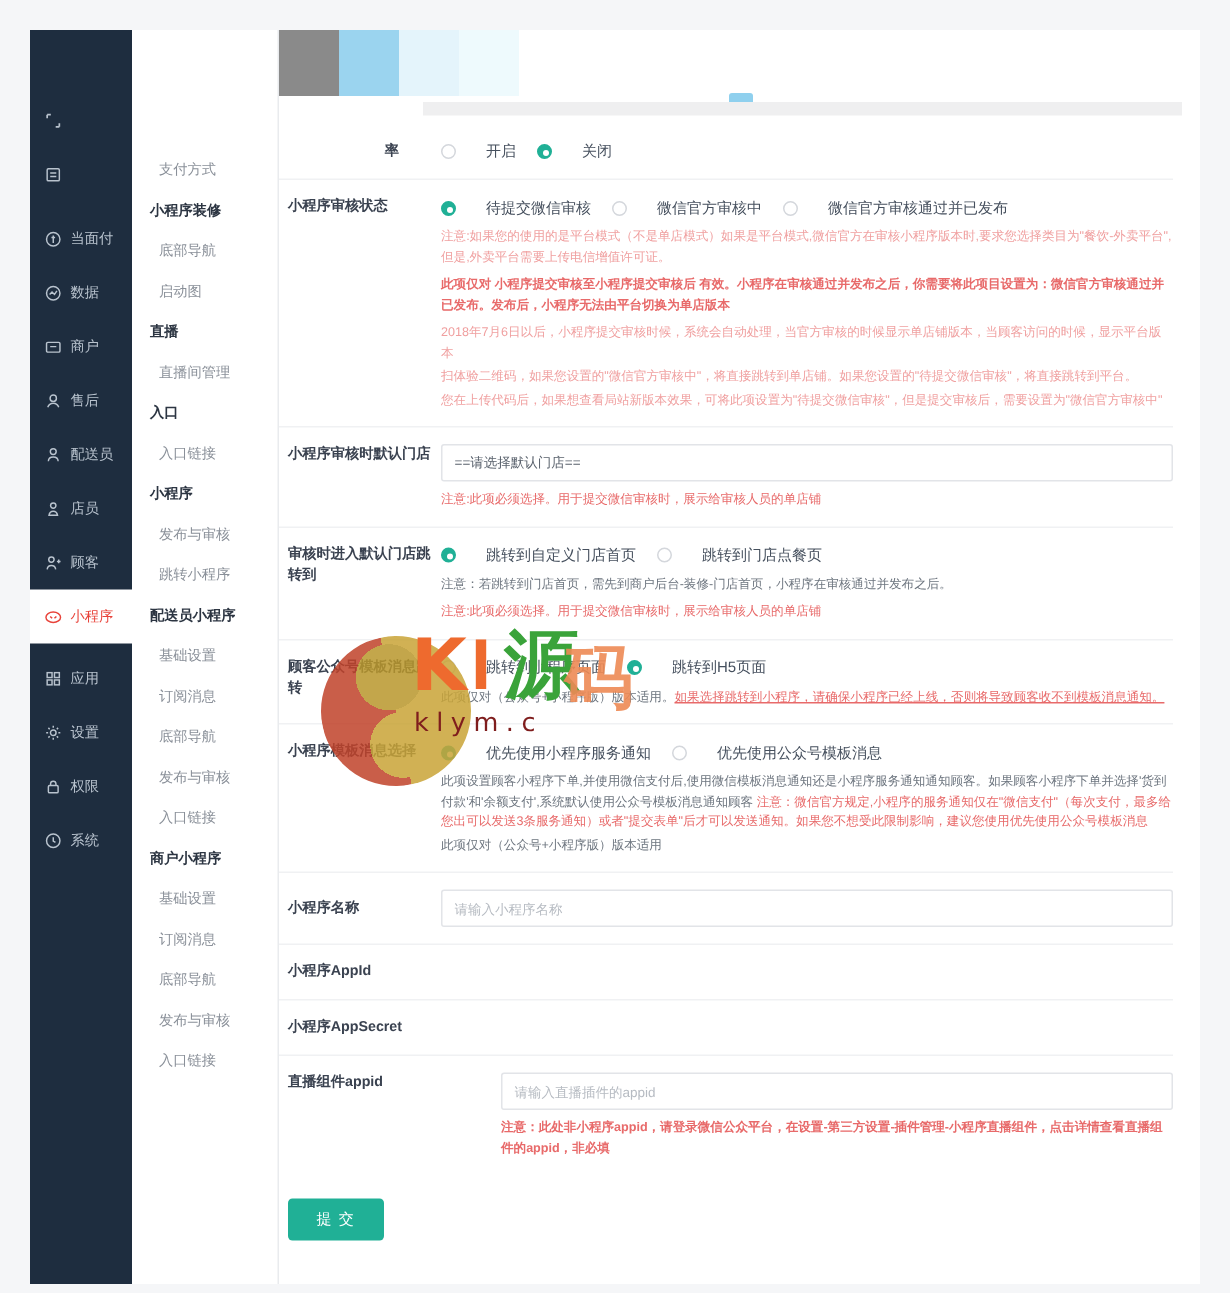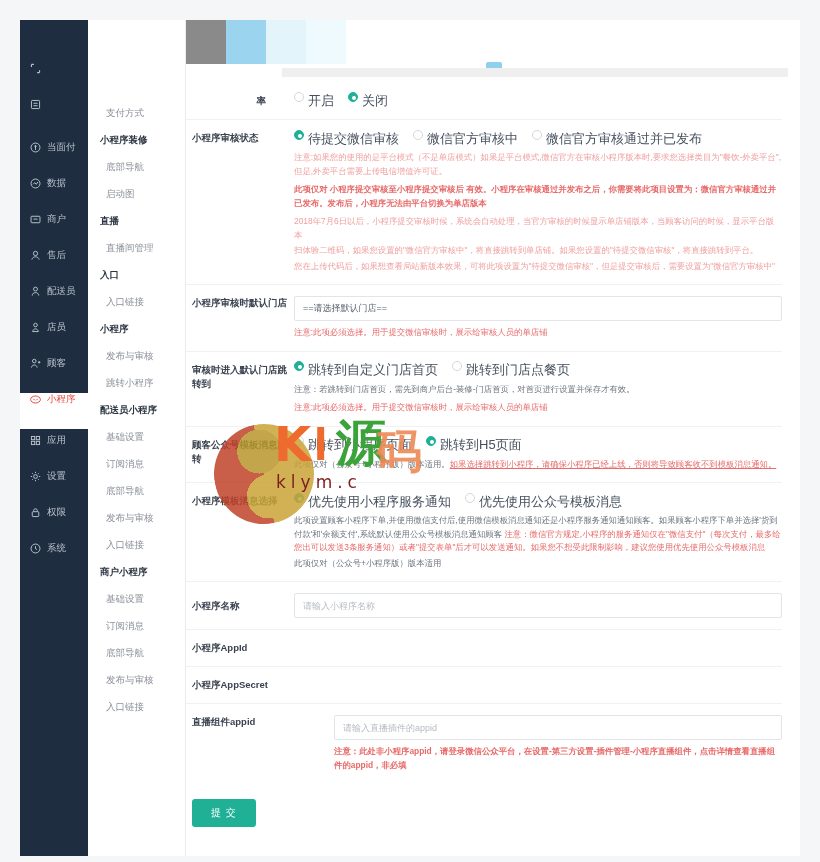--- a/index.html
+++ b/index.html
@@ -22,21 +22,21 @@
     width: 68px;
     background: #1e2d3f;
     flex: 0 0 68px;
     display: flex; flex-direction: column;
     padding-top: 42px;
     position: relative;
     z-index: 5;
   }
   .sb-item {
     height: 36px;
-    display: flex; 
+    display: flex; align-items: center;
     padding-left: 9px;
     color: #b9c3ce;
     font-size: 9.5px;
     gap: 5px;
     white-space: nowrap;
   }
   .sb-item.active { background: #ffffff; color: #e8433a; }
   .sb-item.active .sb-ic { border-color: #e8433a; color: #e8433a; }
   .sb-ic {
     width: 13px; height: 13px; flex: 0 0 13px;
@@ -108,21 +108,21 @@
     width: 108px; flex: 0 0 108px;
     padding-left: 6px;
     font-size: 9.5px; color: #3a4250;
     line-height: 14px;
     font-weight: bold;
   }
   .lbl.center { display: flex; align-items: center; justify-content: flex-end; padding-right: 28px; }
   .fld { flex: 1 1 auto; min-width: 0; }
 
   .radios { display: flex; align-items: center; gap: 14px; height: 15px; }
-  .radio { display: flex; gap: 4px; font-size: 13px; color: #46505e; white-space: nowrap; }
+  .radio { display: flex; align-items: center; gap: 20px; font-size: 10px; color: #46505e; white-space: nowrap; }
   .dot {
     width: 10px; height: 10px; border-radius: 50%;
     border: 1px solid #d4d7dc; background: #fff;
     flex: 0 0 10px; position: relative;
   }
   .radio.on .dot { border-color: #20b096; background: #20b096; }
   .radio.on .dot::after {
     content: ""; position: absolute; left: 3px; top: 3px;
     width: 4px; height: 4px; border-radius: 50%; background: #fff;
   }
@@ -436,21 +436,21 @@
           <div class="radios">
             <label class="radio on">
               <span class="dot"></span>
               <span>跳转到自定义门店首页</span>
             </label>
             <label class="radio">
               <span class="dot"></span>
               <span>跳转到门店点餐页</span>
             </label>
           </div>
-          <div class="note dark">注意：若跳转到门店首页，需先到商户后台-装修-门店首页，对首页进行设置并保存才有效。</div>
+          <div class="note dark">注意：若跳转到门店首页，需先到商户后台-装修-门店首页，小程序在审核通过并发布之后。</div>
           <div class="note red">注意:此项必须选择。用于提交微信审核时，展示给审核人员的单店铺</div>
         </div>
       </div>
 
       <div class="row">
         <div class="lbl">顾客公众号模板消息跳转</div>
         <div class="fld">
           <div class="radios">
             <label class="radio">
               <span class="dot"></span>

